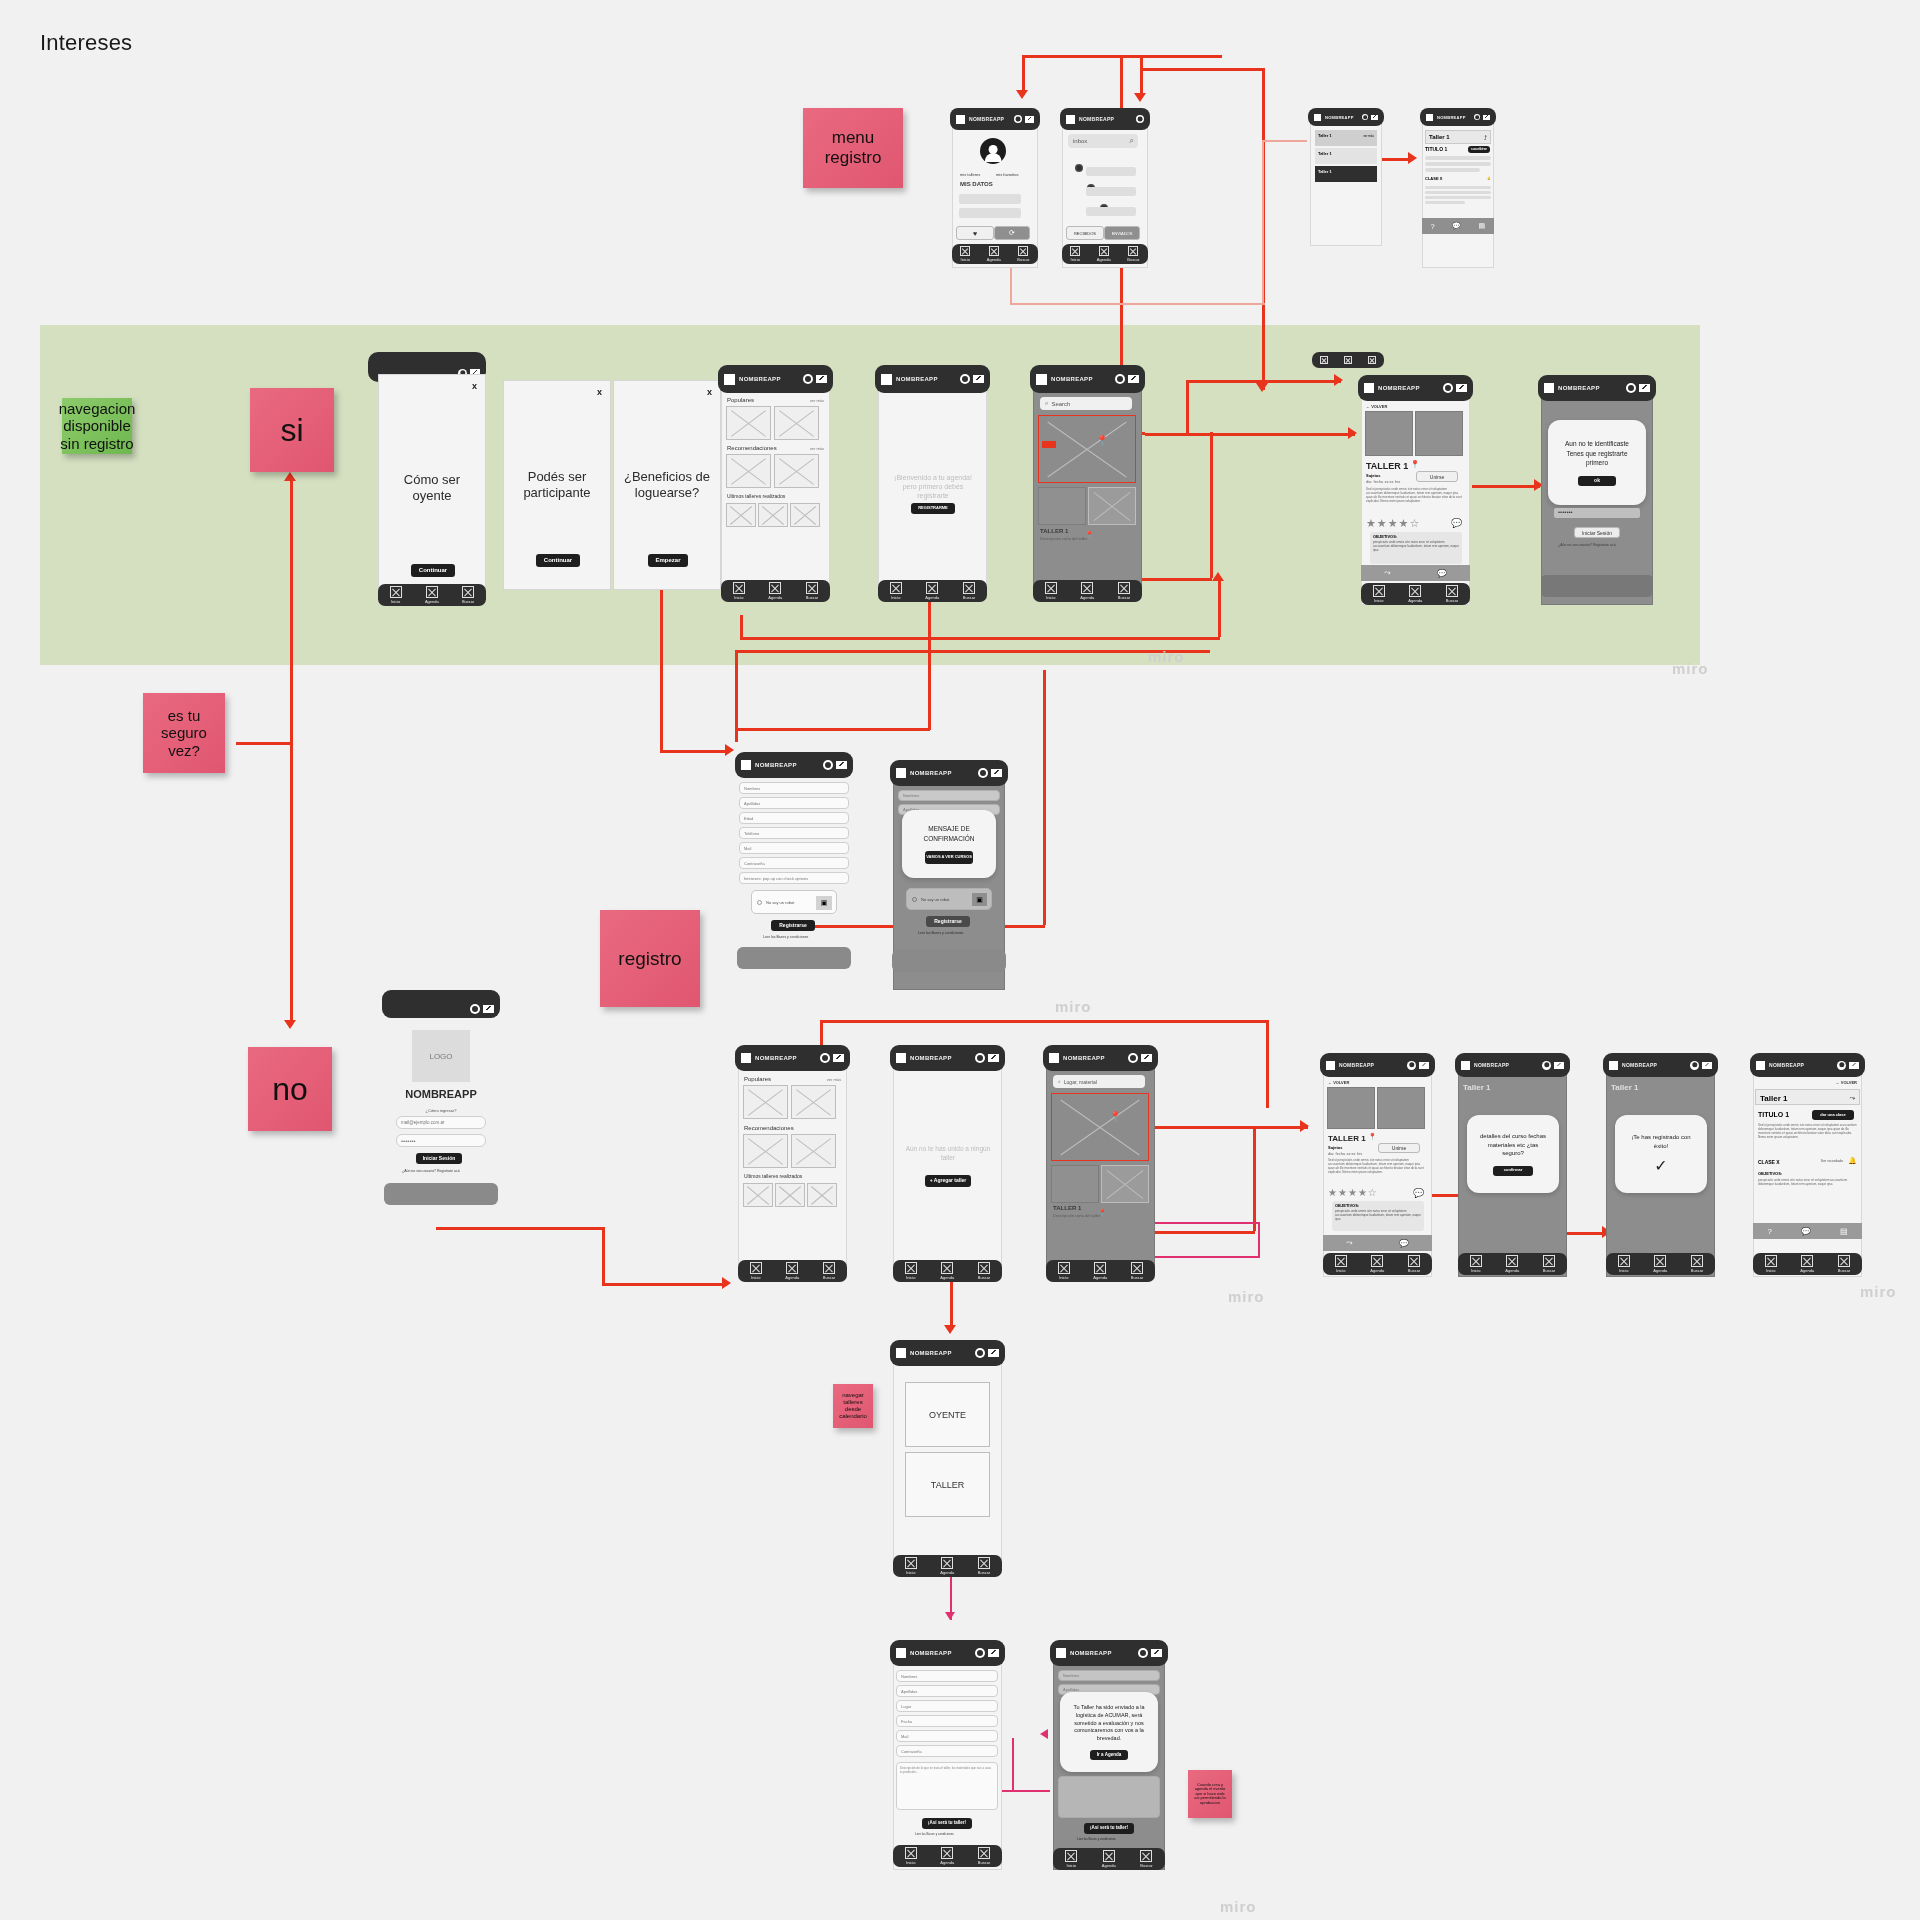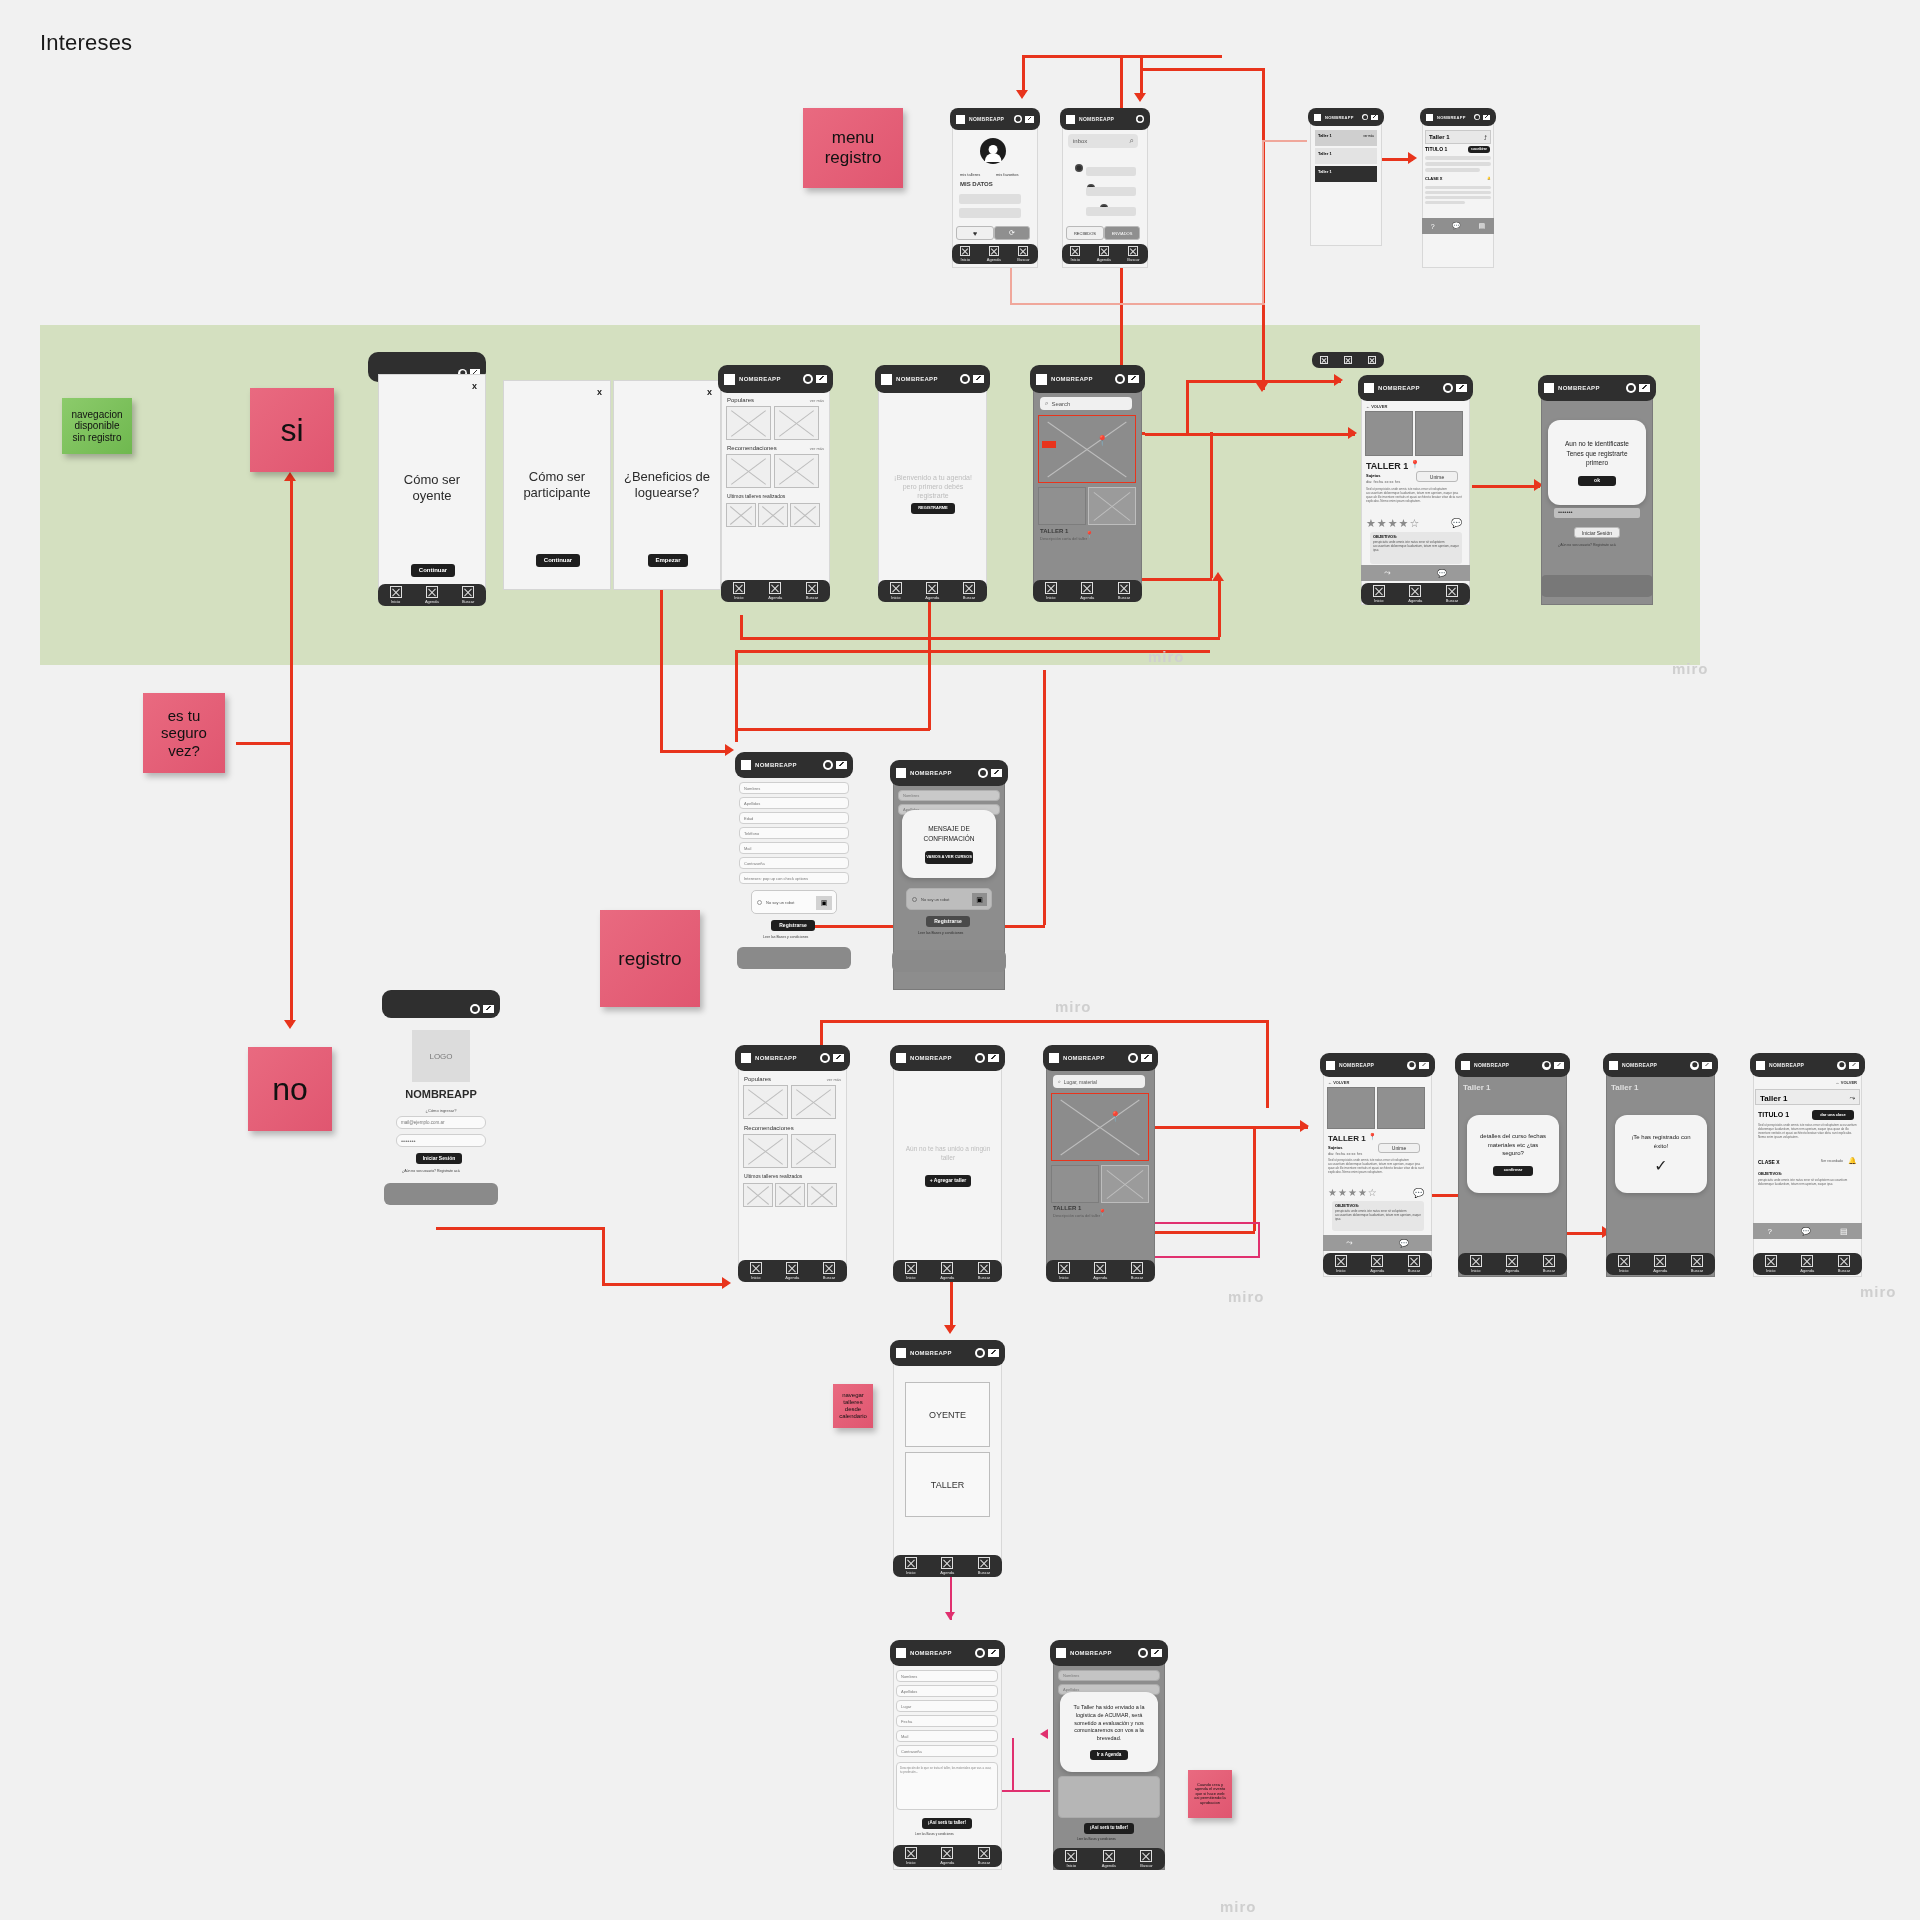--- a/index.html
+++ b/index.html
@@ -420,21 +420,21 @@
         </div>
       <div class="nav-item">
           <span class="nav-x" style="width:12px;height:12px;"></span>
           <span class="nav-label">Buscar</span>
         </div>
     </div>
   </div>
 
   <div class="ob-card" style="left:503px; top:380px; width:108px; height:210px;">
     <span class="ob-x">x</span>
-    <span style="font-size:13px; line-height:1.25; width:92px;">Cómo ser participante</span>
+    <span style="font-size:13px; line-height:1.25; width:92px;">Podés ser participante</span>
     <div class="btn-dark" style="left:32px; bottom:22px; width:44px; height:13px; font-size:6px;">Continuar</div>
   </div>
 
   <div class="ob-card" style="left:613px; top:380px; width:108px; height:210px;">
     <span class="ob-x">x</span>
     <span style="font-size:13px; line-height:1.25; width:95px;">¿Beneficios de loguearse?</span>
     <div class="btn-dark" style="left:34px; bottom:22px; width:40px; height:13px; font-size:6px;">Empezar</div>
   </div>
 
   <div class="phone" style="left:718px; top:365px; width:115px; height:245px;">
@@ -1021,21 +1021,21 @@
           <span class="nav-label">Agenda</span>
         </div>
       <div class="nav-item">
           <span class="nav-x" style="width:12px;height:12px;"></span>
           <span class="nav-label">Buscar</span>
         </div>
     </div>
   </div>
 
   <div class="sticky pink abs" style="left:803px; top:108px; width:100px; height:80px; font-size:17px;">menu registro</div>
-  <div class="sticky green abs" style="left:62px; top:398px; width:70px; height:56px; font-size:10px;">navegacion disponible sin registro</div>
+  <div class="sticky green abs" style="left:62px; top:398px; width:70px; height:56px; font-size:15px;">navegacion disponible sin registro</div>
   <div class="sticky pink abs" style="left:250px; top:388px; width:84px; height:84px; font-size:32px;">si</div>
   <div class="sticky pink abs" style="left:143px; top:693px; width:82px; height:80px; font-size:15px;">es tu seguro vez?</div>
   <div class="sticky pink abs" style="left:248px; top:1047px; width:84px; height:84px; font-size:32px;">no</div>
   <div class="sticky pink abs" style="left:600px; top:910px; width:100px; height:97px; font-size:19px;">registro</div>
   <div class="sticky pink abs" style="left:833px; top:1384px; width:40px; height:44px; font-size:6px;">navegar talleres desde calendario</div>
   <div class="sticky pink abs" style="left:1188px; top:1770px; width:44px; height:48px; font-size:4px;">Cuando crea y agenda el evento que si hace web asi permitiendo la aprobacion</div>
 
   <div class="miro-wm abs" style="left:1148px; top:648px;">miro</div>
   <div class="miro-wm abs" style="left:1672px; top:660px;">miro</div>
   <div class="miro-wm abs" style="left:1055px; top:998px;">miro</div>

